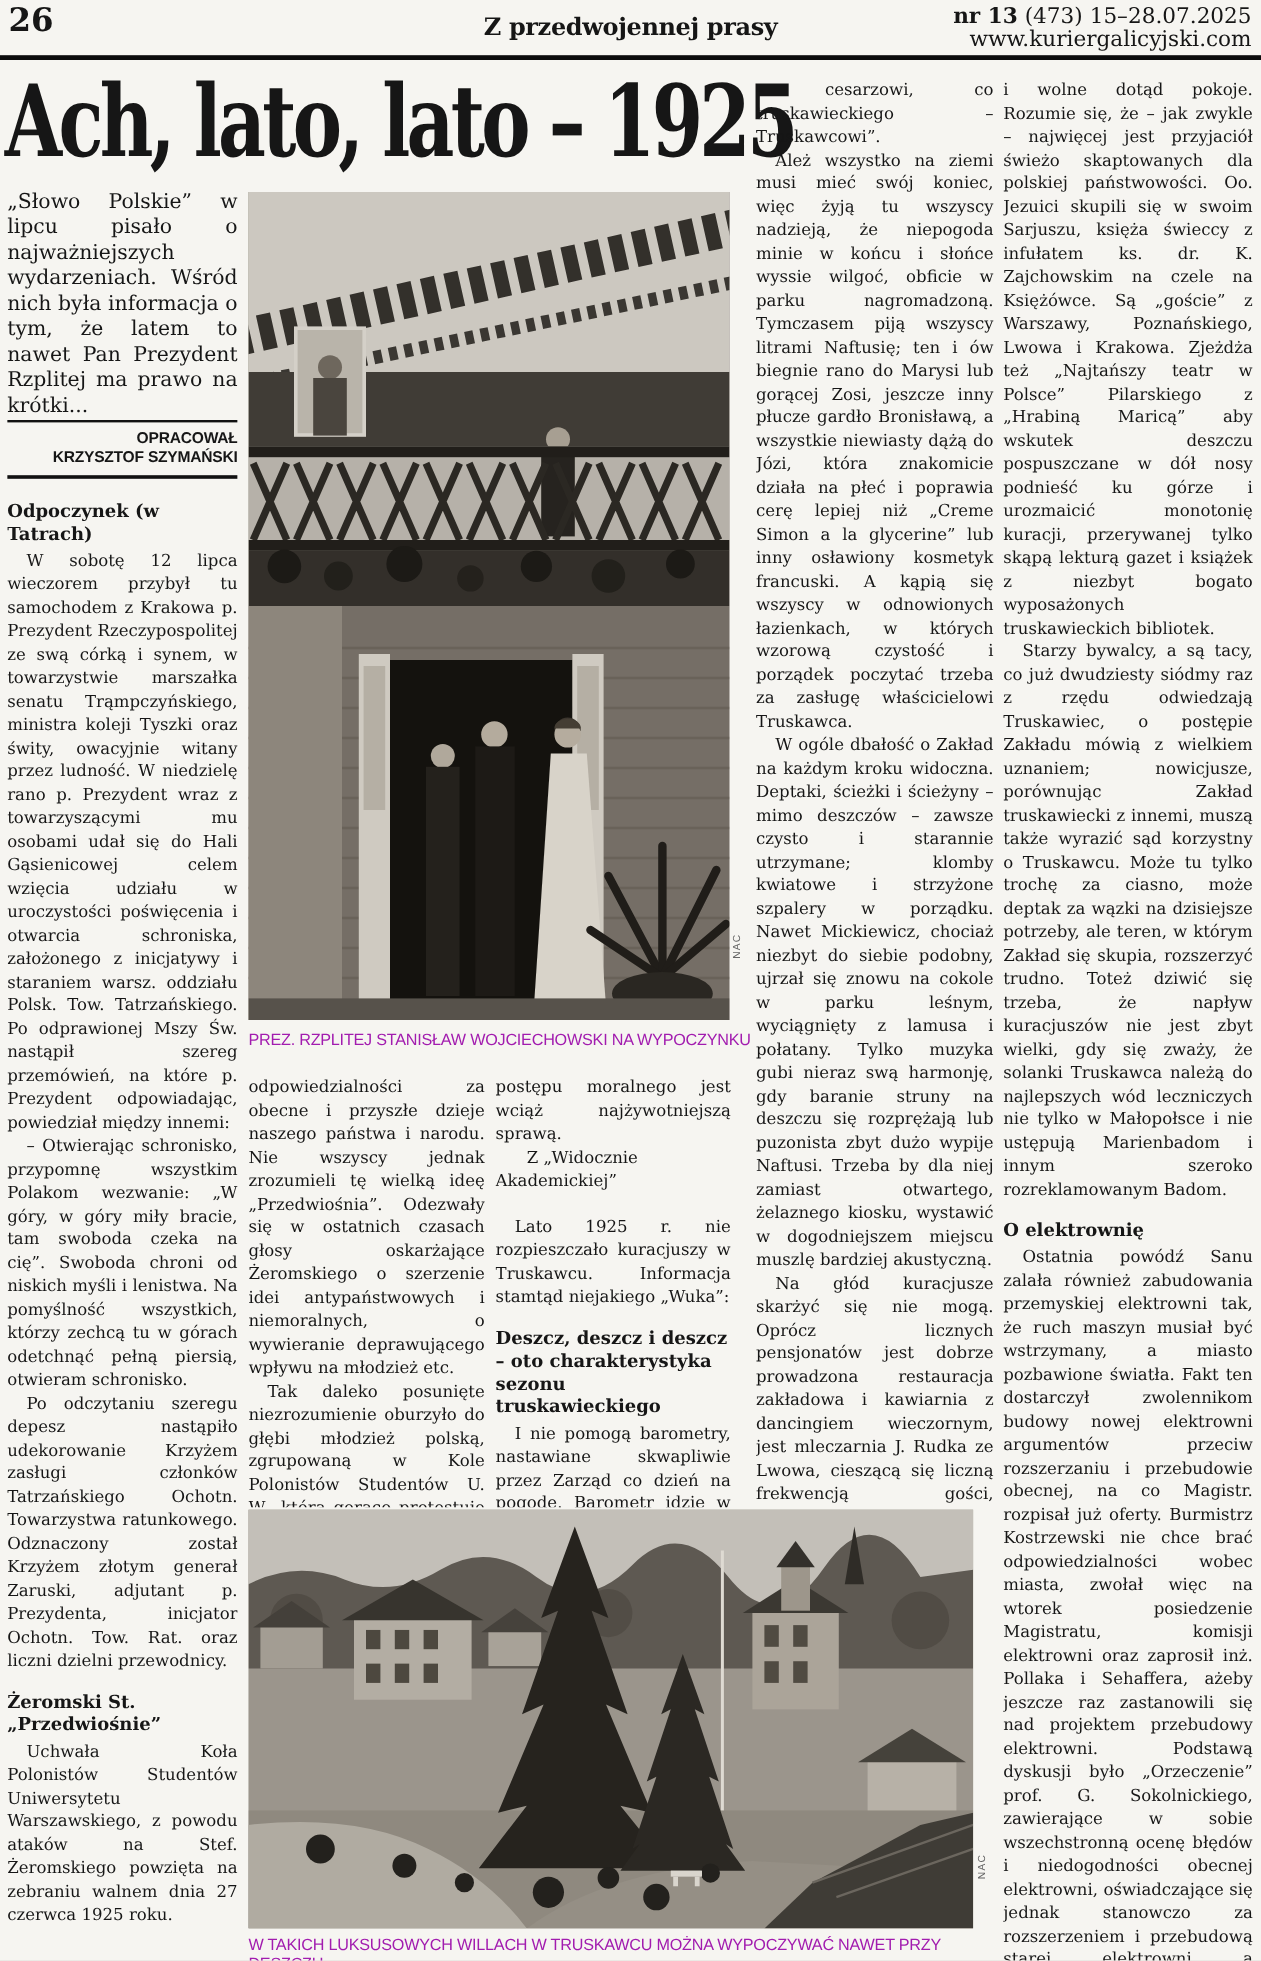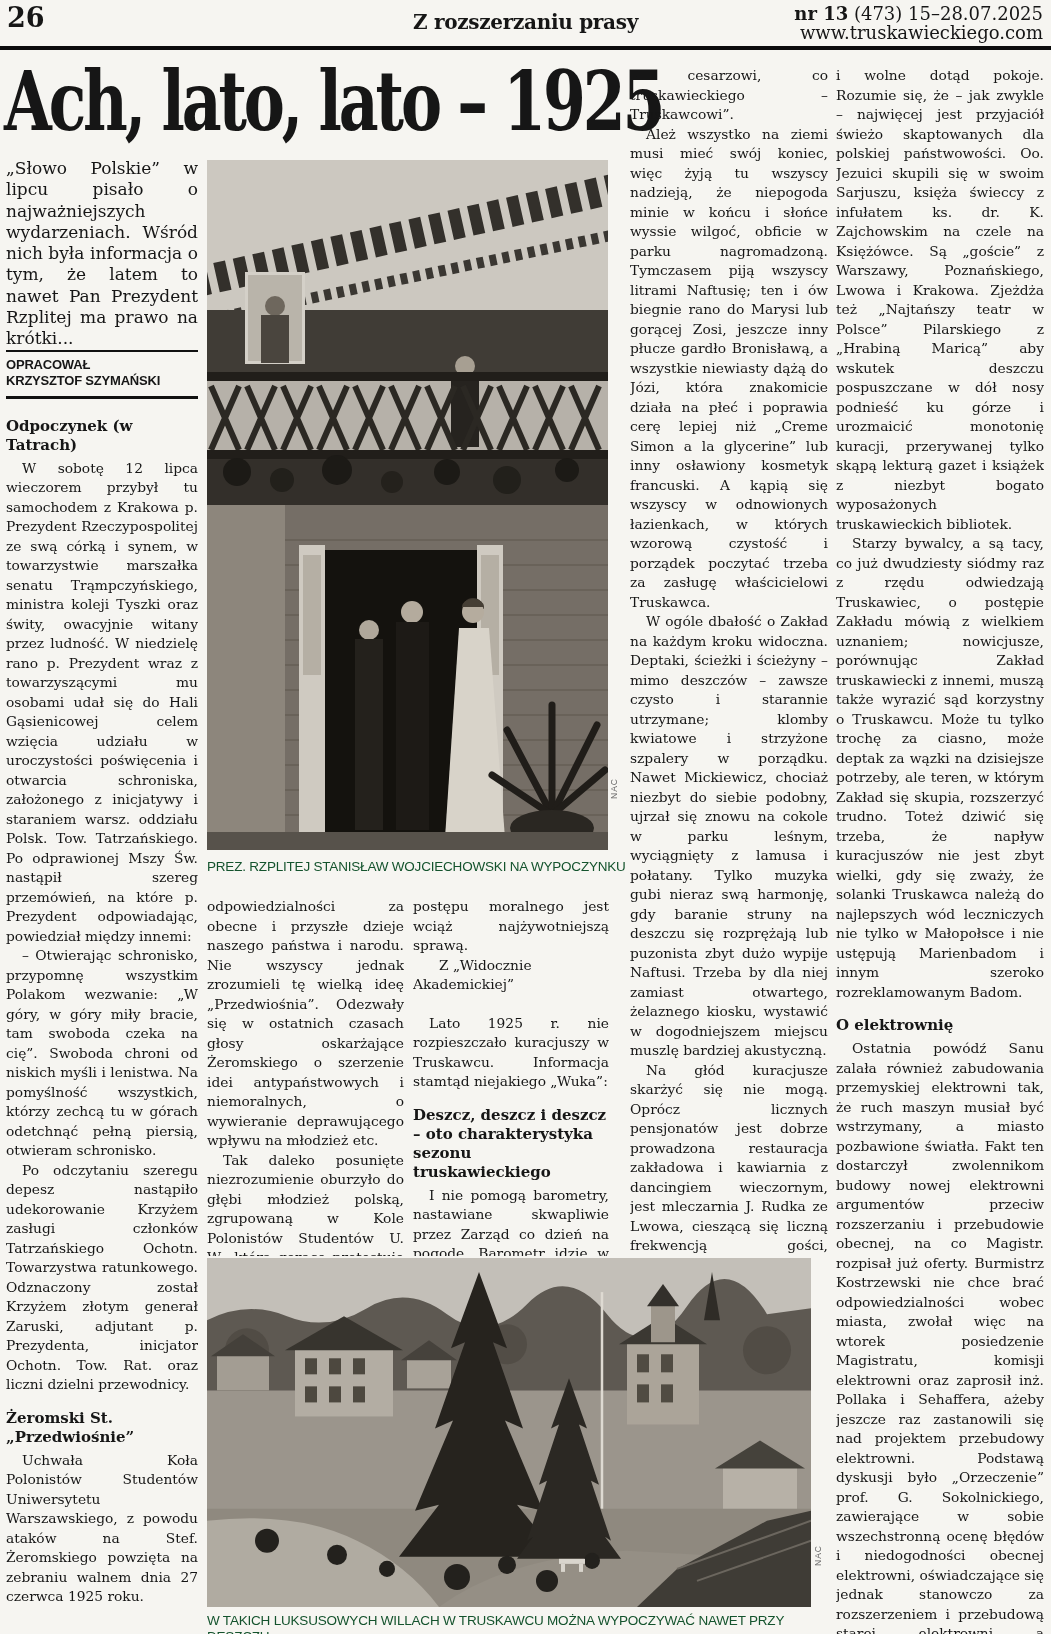--- a/index.html
+++ b/index.html
@@ -22,54 +22,54 @@
   }
   
   .col { position:absolute; overflow:hidden; text-align:justify; font-size:13.8px; line-height:19.5px; }
   .col p { margin:0; }
   .col p.ind { text-indent:16px; }
   .col p.gap { margin-top:19px; }
   .col .sub { font-weight:bold; font-size:15px; line-height:19px; text-align:left; margin:14px 0 4px; }
   .col .sub.first { margin-top:12px; }
   .col1 { left:6px; top:158px; width:192px; height:1476px; }
   .lede { font-size:17px; line-height:21.3px; text-align:justify; margin:0 0 12px; }
-  .byline { font-family:"Liberation Sans", sans-serif; font-weight:bold; font-size:13px; line-height:16px; letter-spacing:-0.2px; border-top:2px solid #111; border-bottom:3px solid #111; padding:5px 0 7px; margin:0 0 18px; text-align:left; }
+  .byline { font-family:"Liberation Sans", sans-serif; font-weight:bold; font-size:13px; line-height:16px; letter-spacing:-0.2px; border-top:2px solid #111; border-bottom:3px solid #111; padding:5px 0 7px; margin:0 0 18px; text-align:right; }
   .cite-line { text-indent:26px; text-align:left; }
   .col2 { left:207px; top:897px; width:197px; height:359px; }
   .col3 { left:413px; top:897px; width:196px; height:359px; }
   .col4 { left:630px; top:66px; width:198px; height:1190px; }
   .col5 { left:836px; top:66px; width:208px; height:1568px; }
   
   .photo { position:absolute; overflow:hidden; background:#b7b3ab; }
   .photo1 { left:207px; top:160px; width:401px; height:690px; }
   .photo2 { left:207px; top:1258px; width:604px; height:349px; }
   .photo svg { display:block; }
   .photo-cap {
     position:absolute; font-family:"Liberation Sans", sans-serif; font-size:13.5px;
-    color:#14532d; letter-spacing:-0.2px; text-align:left; line-height:16px;
+    color:#a21caf; letter-spacing:-0.2px; text-align:left; line-height:16px;
   }
   .cap1 { left:207px; top:859px; width:420px; }
   .cap2 { left:207px; top:1613px; width:640px; }
   .credit {
     position:absolute; font-family:"Liberation Sans", sans-serif; font-size:8.5px; color:#666;
     writing-mode:vertical-rl; transform:rotate(180deg); letter-spacing:1px;
   }
   .credit1 { left:609px; top:778px; }
   .credit2 { left:813px; top:1545px; }
 </style>
 </head>
 <body>
 
 <div class="page">
 
   <div class="pagenum">26</div>
-  <div class="section-title">Z rozszerzaniu prasy</div>
+  <div class="section-title">Z przedwojennej prasy</div>
   <div class="issue-block">
     <div><b>nr 13</b><span> (473) 15–28.07.2025</span></div>
-    <div>www.truskawieckiego.com</div>
+    <div>www.kuriergalicyjski.com</div>
   </div>
   <div class="top-rule"></div>
 
   <div class="headline">Ach, lato, lato – 1925</div>
 
   <div class="col col1">
     <p class="lede">„Słowo Polskie” w lipcu pisało o najważniejszych wydarzeniach. Wśród nich była informacja o tym, że latem to nawet Pan Prezydent Rzplitej ma prawo na krótki...</p>
     <div class="byline">
       <div>OPRACOWAŁ</div>
       <div>KRZYSZTOF SZYMAŃSKI</div>

